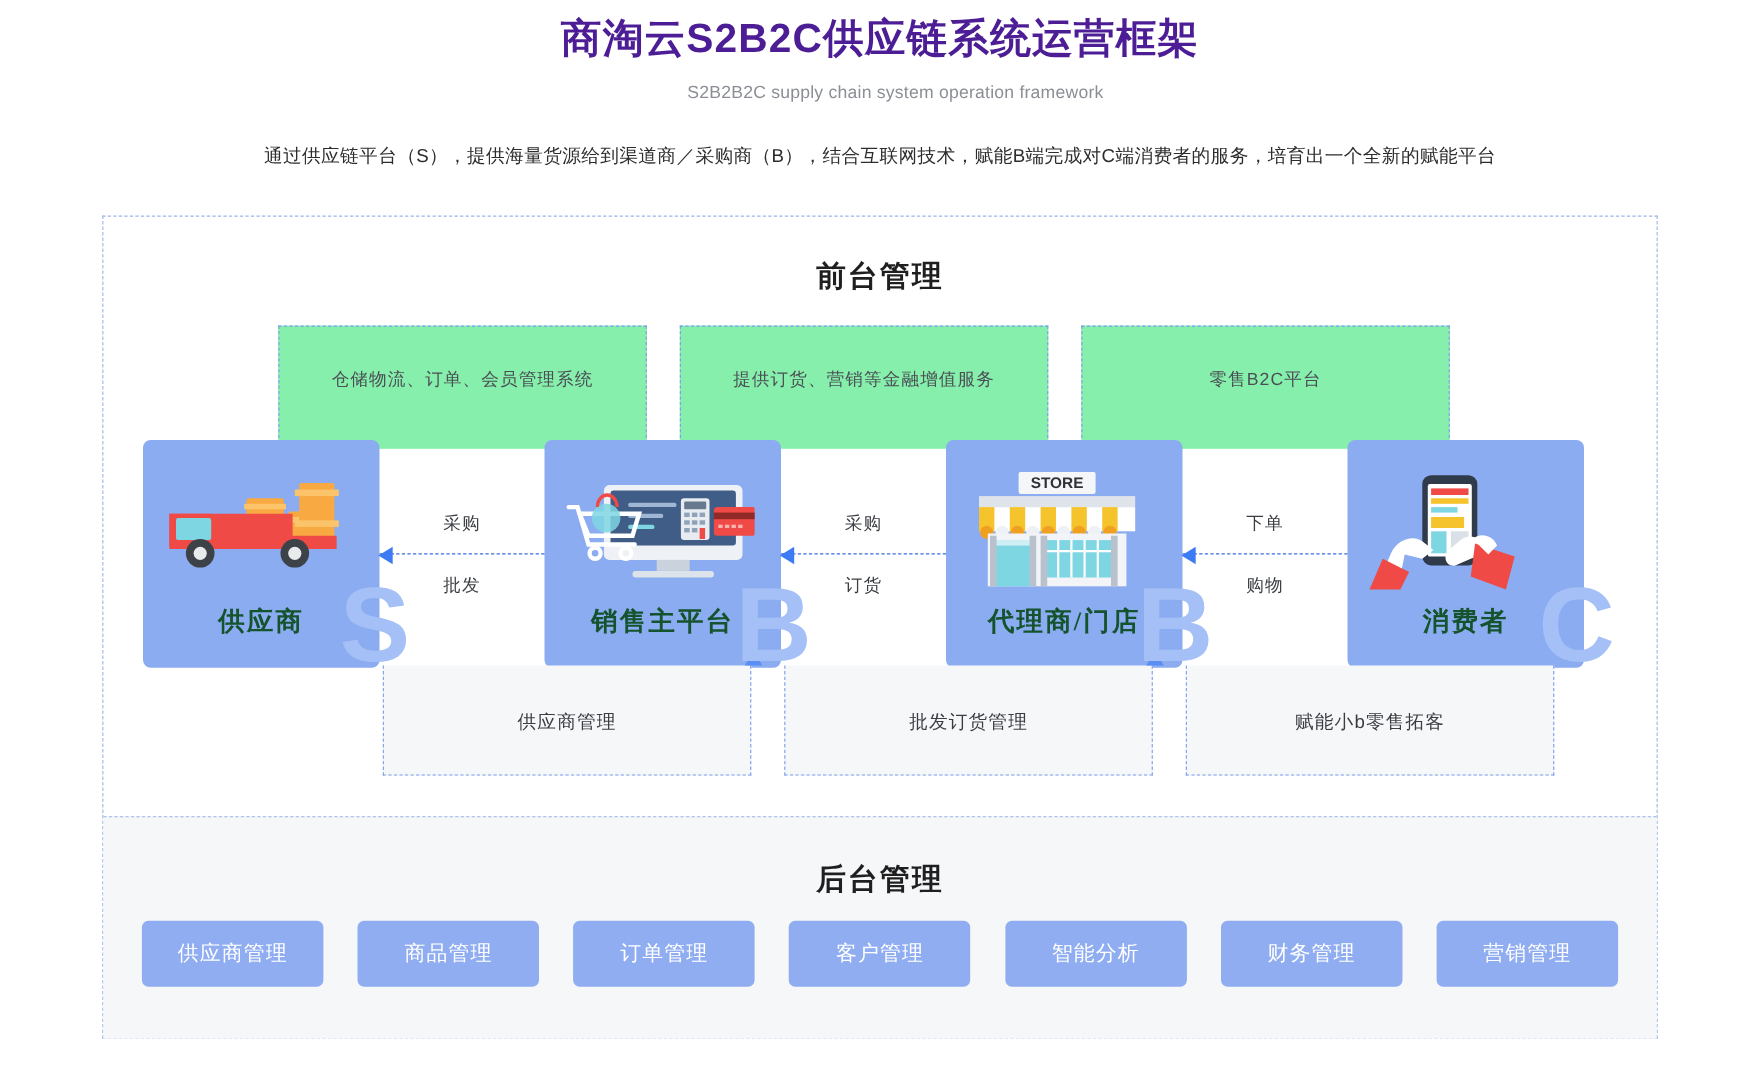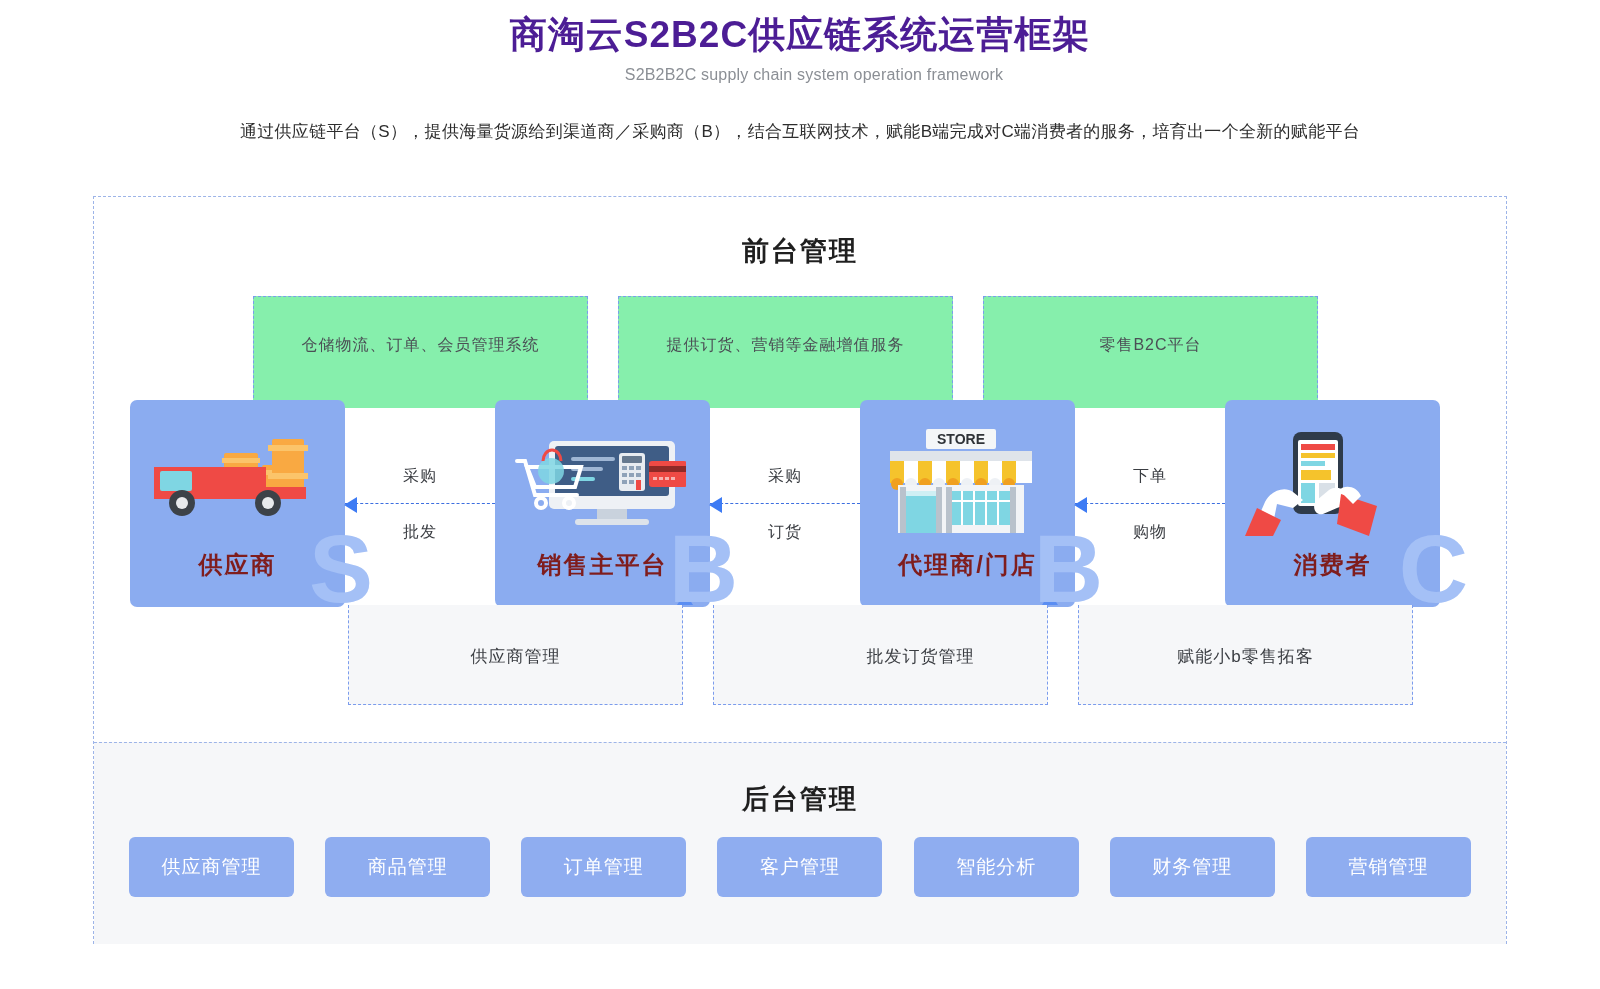--- a/index.html
+++ b/index.html
@@ -10,21 +10,21 @@
     overflow: hidden;
   }
 
   
   .header { width: 100%; padding-top: 10px; text-align: center; }
   .main-title {
     font-size: 37px; font-weight: bold; color: #4c1d95;
     letter-spacing: 1px; line-height: 1.35;
   }
   .sub-title {
-    font-size: 16px; color: #8b8f95; margin-top: 6px; letter-spacing: .2px; padding-left: 28px;
+    font-size: 16px; color: #8b8f95; margin-top: 16px; letter-spacing: .2px; padding-left: 28px;
   }
   .desc {
     font-size: 17px; color: #2d2d2d; margin-top: 36px; letter-spacing: .3px;
   }
 
   
   .panel {
     position: absolute;
     left: 93px; top: 196px;
     width: 1414px; height: 748px;
@@ -76,21 +76,21 @@
     border: 1px dashed #7b9ced;
     border-top: none;
     background: #f6f7f9;
     height: 100px;
   }
   .bot-group .glabel {
     position: absolute; width: 100%; top: 40px; text-align: center;
     font-size: 17px; color: #3a3d42; letter-spacing: 1px;
   }
   .bg1 { left: 254px; top: 408px; width: 335px; }
-  .bg2 { left: 619px; top: 408px; width: 335px; padding-left: 40px; }
+  .bg2 { left: 619px; top: 408px; width: 335px; }
   .bg3 { left: 984px; top: 408px; width: 335px; }
   .arrow-up {
     position: absolute; top: -13px; left: -7px;
     width: 0; height: 0;
     border-left: 8px solid transparent;
     border-right: 8px solid transparent;
     border-bottom: 13px solid #5b8ef2;
   }
 
   
@@ -100,22 +100,23 @@
     background: #8bacf0;
     border-radius: 7px;
     overflow: visible;
   }
   .n1 { left: 36px; }
   .n2 { left: 401px; }
   .n3 { left: 766px; }
   .n4 { left: 1131px; }
   .node-label {
     position: absolute; bottom: 26px; width: 100%; text-align: center;
-    color: #7f1d1d; font-size: 24px; font-weight: bold; letter-spacing: 2px;
+    color: #14532d; font-size: 24px; font-weight: bold; letter-spacing: 2px;
     z-index: 3;
+    font-family: Liberation Serif, serif;
   }
   .node-icon {
     position: absolute; left: 16px; top: 28px; width: 100%; height: 110px;
     display: flex; align-items: center; justify-content: flex-start;
     z-index: 3;
   }
   .watermark {
     position: absolute; right: -28px; bottom: -10px;
     font-size: 96px; font-weight: bold; color: #a4c0f6;
     line-height: 1; z-index: 1; user-select: none;

